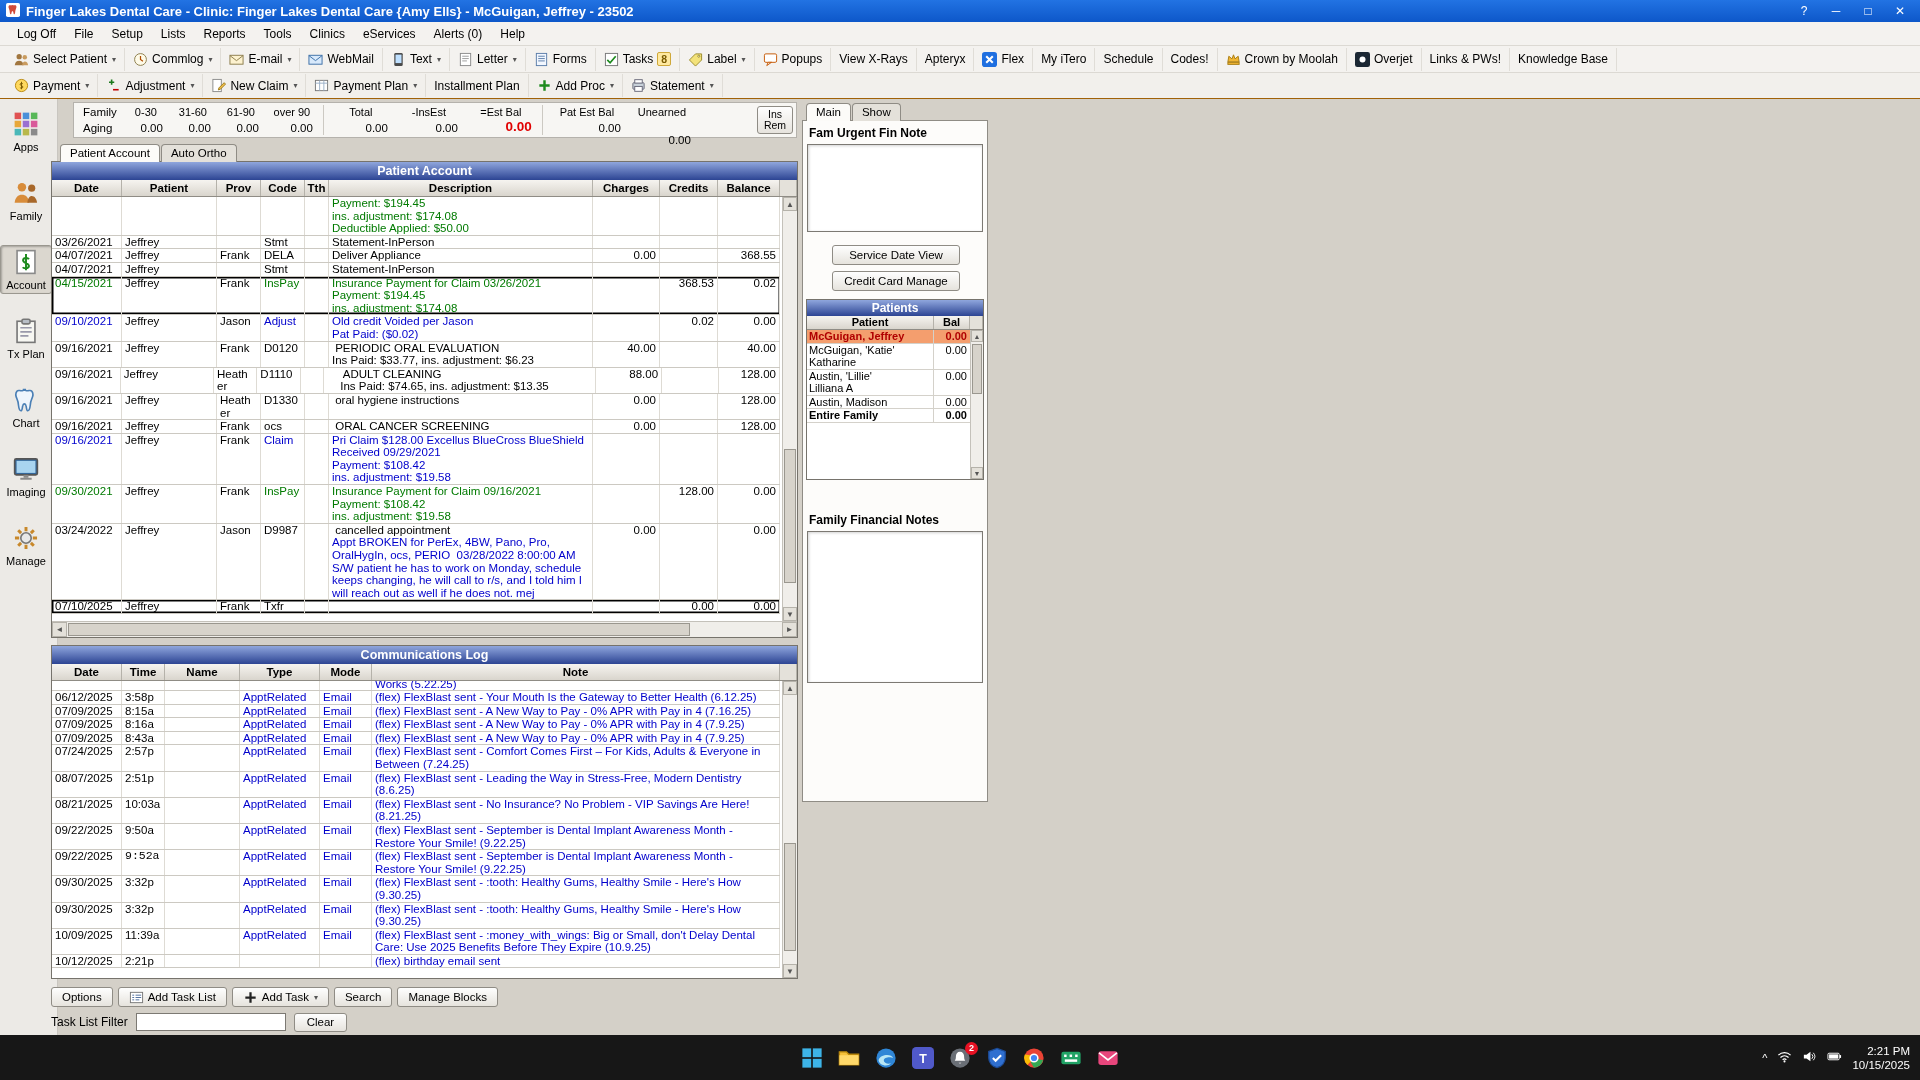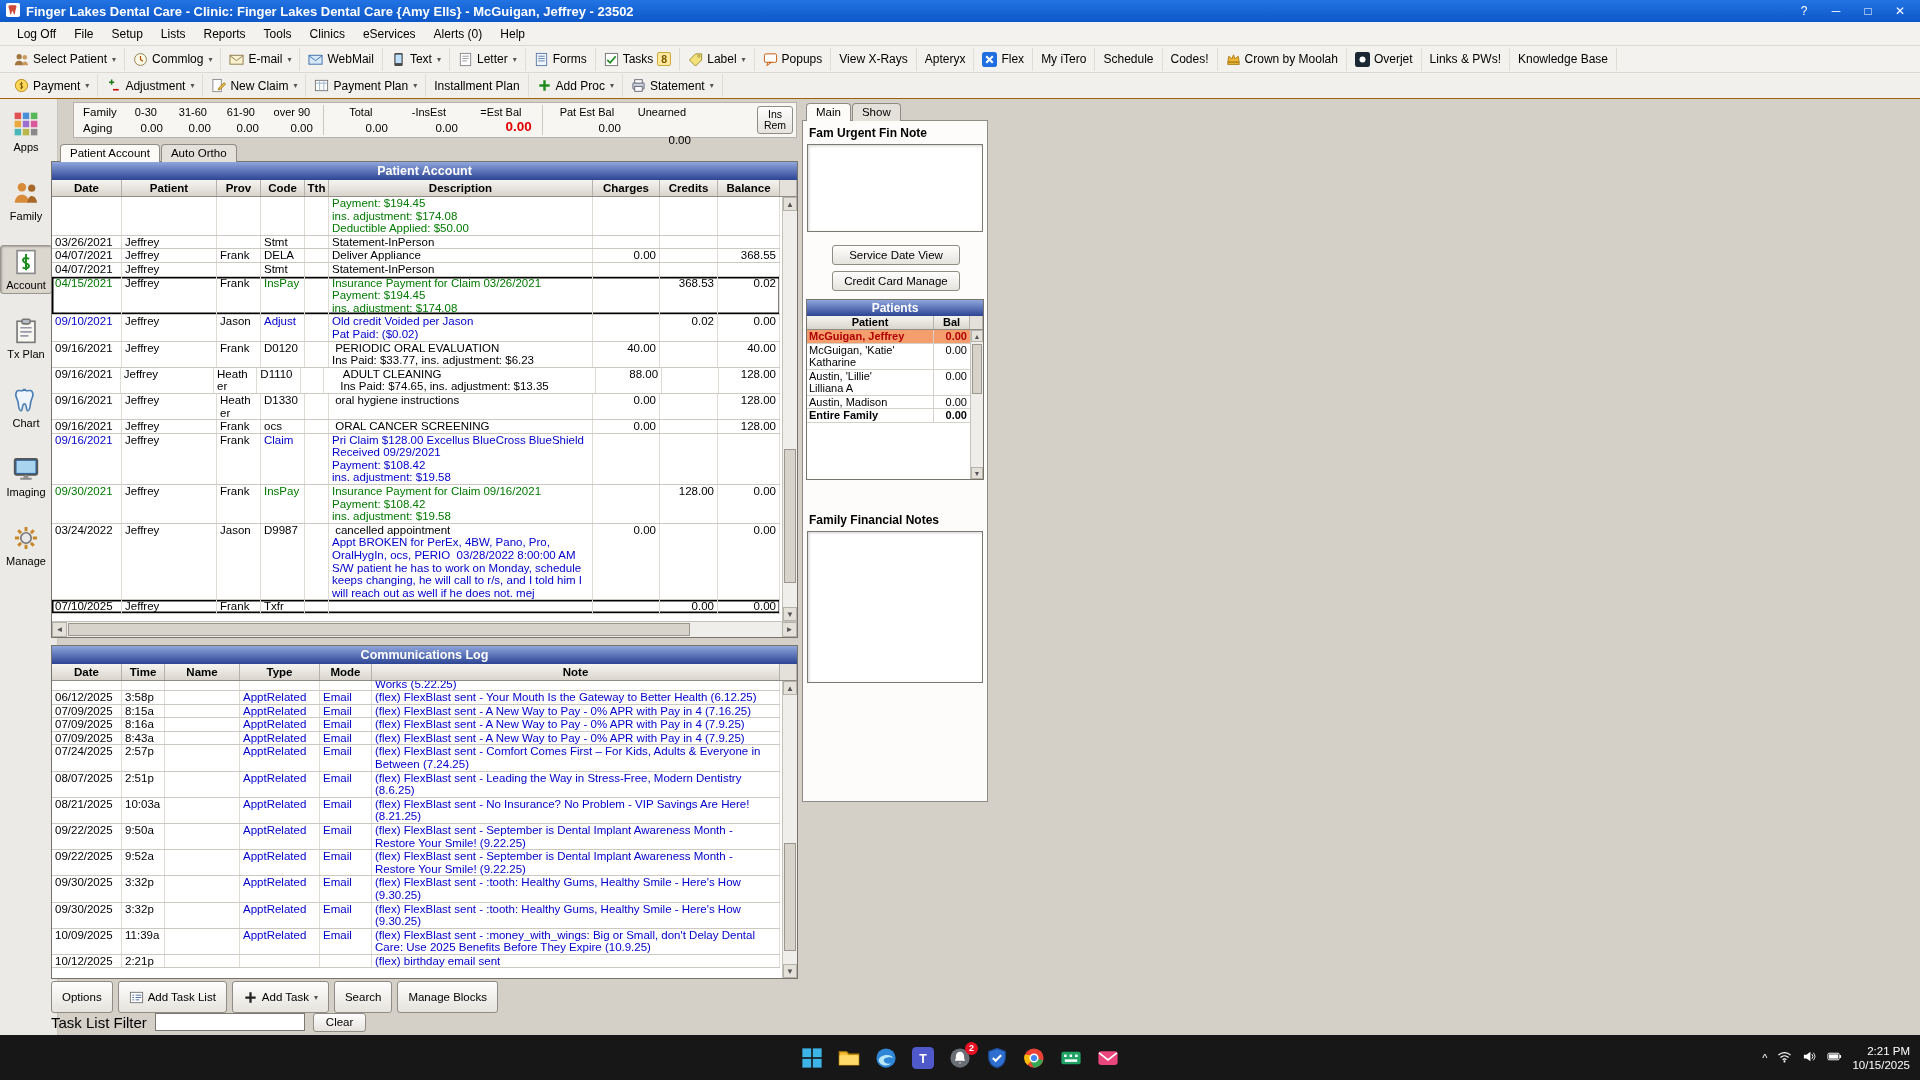--- a/index.html
+++ b/index.html
@@ -91,23 +91,23 @@
 .pt-name{width:127px;font-size:11px;line-height:12.5px;padding:0 2px;border-right:1px solid #d4d1ca;white-space:pre;overflow:hidden}
 .pt-bal{width:36px;font-size:11px;line-height:12.5px;text-align:right;padding:0 3px}
 .pt-row.sel{background:#f49e6e}
 .pt-row.sel .pt-name,.pt-row.sel .pt-bal{color:#b00000;font-weight:bold}
 .pt-row.bold .pt-name,.pt-row.bold .pt-bal{font-weight:bold}
 .pt-sb{position:absolute;right:0;top:0;bottom:0;width:13px;background:#f0eeea;border-left:1px solid #c4c1ba;display:flex;flex-direction:column}
 .pt-sb .sb-arr{height:12px;line-height:12px;font-size:7px}
 
 
 #optionsbar{position:absolute;left:51px;top:986px;height:22px;display:flex;gap:5px;align-items:center}
-.opt-btn{height:32px;padding:0 10px;font-size:11.5px;display:flex;align-items:center;gap:4px;white-space:nowrap}
+.opt-btn{height:20px;padding:0 10px;font-size:11.5px;display:flex;align-items:center;gap:4px;white-space:nowrap}
 #filterbar{position:absolute;left:51px;top:1011px;height:22px;display:flex;align-items:center;gap:8px}
-#filter-label{font-size:15px}
+#filter-label{font-size:12px}
 #filter-input{width:150px;height:18px;border:1px solid #7c7973;background:#fff;font-size:11.5px;padding:0 3px;font-family:"Liberation Sans",sans-serif}
 #clear-btn{height:19px;padding:0 12px;font-size:11.5px;line-height:17px}
 
 
 #taskbar{position:absolute;left:0;top:1035px;width:1920px;height:45px;background:#171717}
 #tb-center{position:absolute;left:50%;top:0;height:45px;transform:translateX(-50%);display:flex;gap:9px;align-items:center}
 .tb-ico{width:28px;height:28px;display:flex;align-items:center;justify-content:center;position:relative;border-radius:4px}
 .tb-badge2{position:absolute;top:-2px;right:-4px;background:#e81123;color:#fff;font-size:9px;min-width:13px;height:13px;border-radius:7px;text-align:center;line-height:13px;font-weight:bold}
 #tb-tray{position:absolute;right:10px;top:0;height:45px;display:flex;align-items:center;gap:10px;color:#fff}
 #tray-chevron{font-size:11px;color:#fff}
@@ -745,21 +745,21 @@
         <div class="grow">
           <div class="gc" style="width: 70px; color: rgb(0, 0, 0);">09/22/2025</div>
           <div class="gc" style="width: 43px; color: rgb(0, 0, 0);">9:50a</div>
           <div class="gc" style="width: 75px; color: rgb(0, 0, 204);"></div>
           <div class="gc" style="width: 80px; color: rgb(0, 0, 204);">ApptRelated</div>
           <div class="gc" style="width: 52px; color: rgb(0, 0, 204);">Email</div>
           <div class="gc" style="width: 408px; color: rgb(0, 0, 204);"><div class="dl">(flex) FlexBlast sent - September is Dental Implant Awareness Month -</div><div class="dl">Restore Your Smile! (9.22.25)</div></div>
         </div>
         <div class="grow">
           <div class="gc" style="width: 70px; color: rgb(0, 0, 0);">09/22/2025</div>
-          <div class="gc" style="width: 43px; color: rgb(0, 0, 0);">9:52a</div>
+          <div class="gc" style="width: 43px; color: rgb(0, 0, 0); font-family: Liberation Mono, monospace;">9:52a</div>
           <div class="gc" style="width: 75px; color: rgb(0, 0, 204);"></div>
           <div class="gc" style="width: 80px; color: rgb(0, 0, 204);">ApptRelated</div>
           <div class="gc" style="width: 52px; color: rgb(0, 0, 204);">Email</div>
           <div class="gc" style="width: 408px; color: rgb(0, 0, 204);"><div class="dl">(flex) FlexBlast sent - September is Dental Implant Awareness Month -</div><div class="dl">Restore Your Smile! (9.22.25)</div></div>
         </div>
         <div class="grow">
           <div class="gc" style="width: 70px; color: rgb(0, 0, 0);">09/30/2025</div>
           <div class="gc" style="width: 43px; color: rgb(0, 0, 0);">3:32p</div>
           <div class="gc" style="width: 75px; color: rgb(0, 0, 204);"></div>
           <div class="gc" style="width: 80px; color: rgb(0, 0, 204);">ApptRelated</div>

